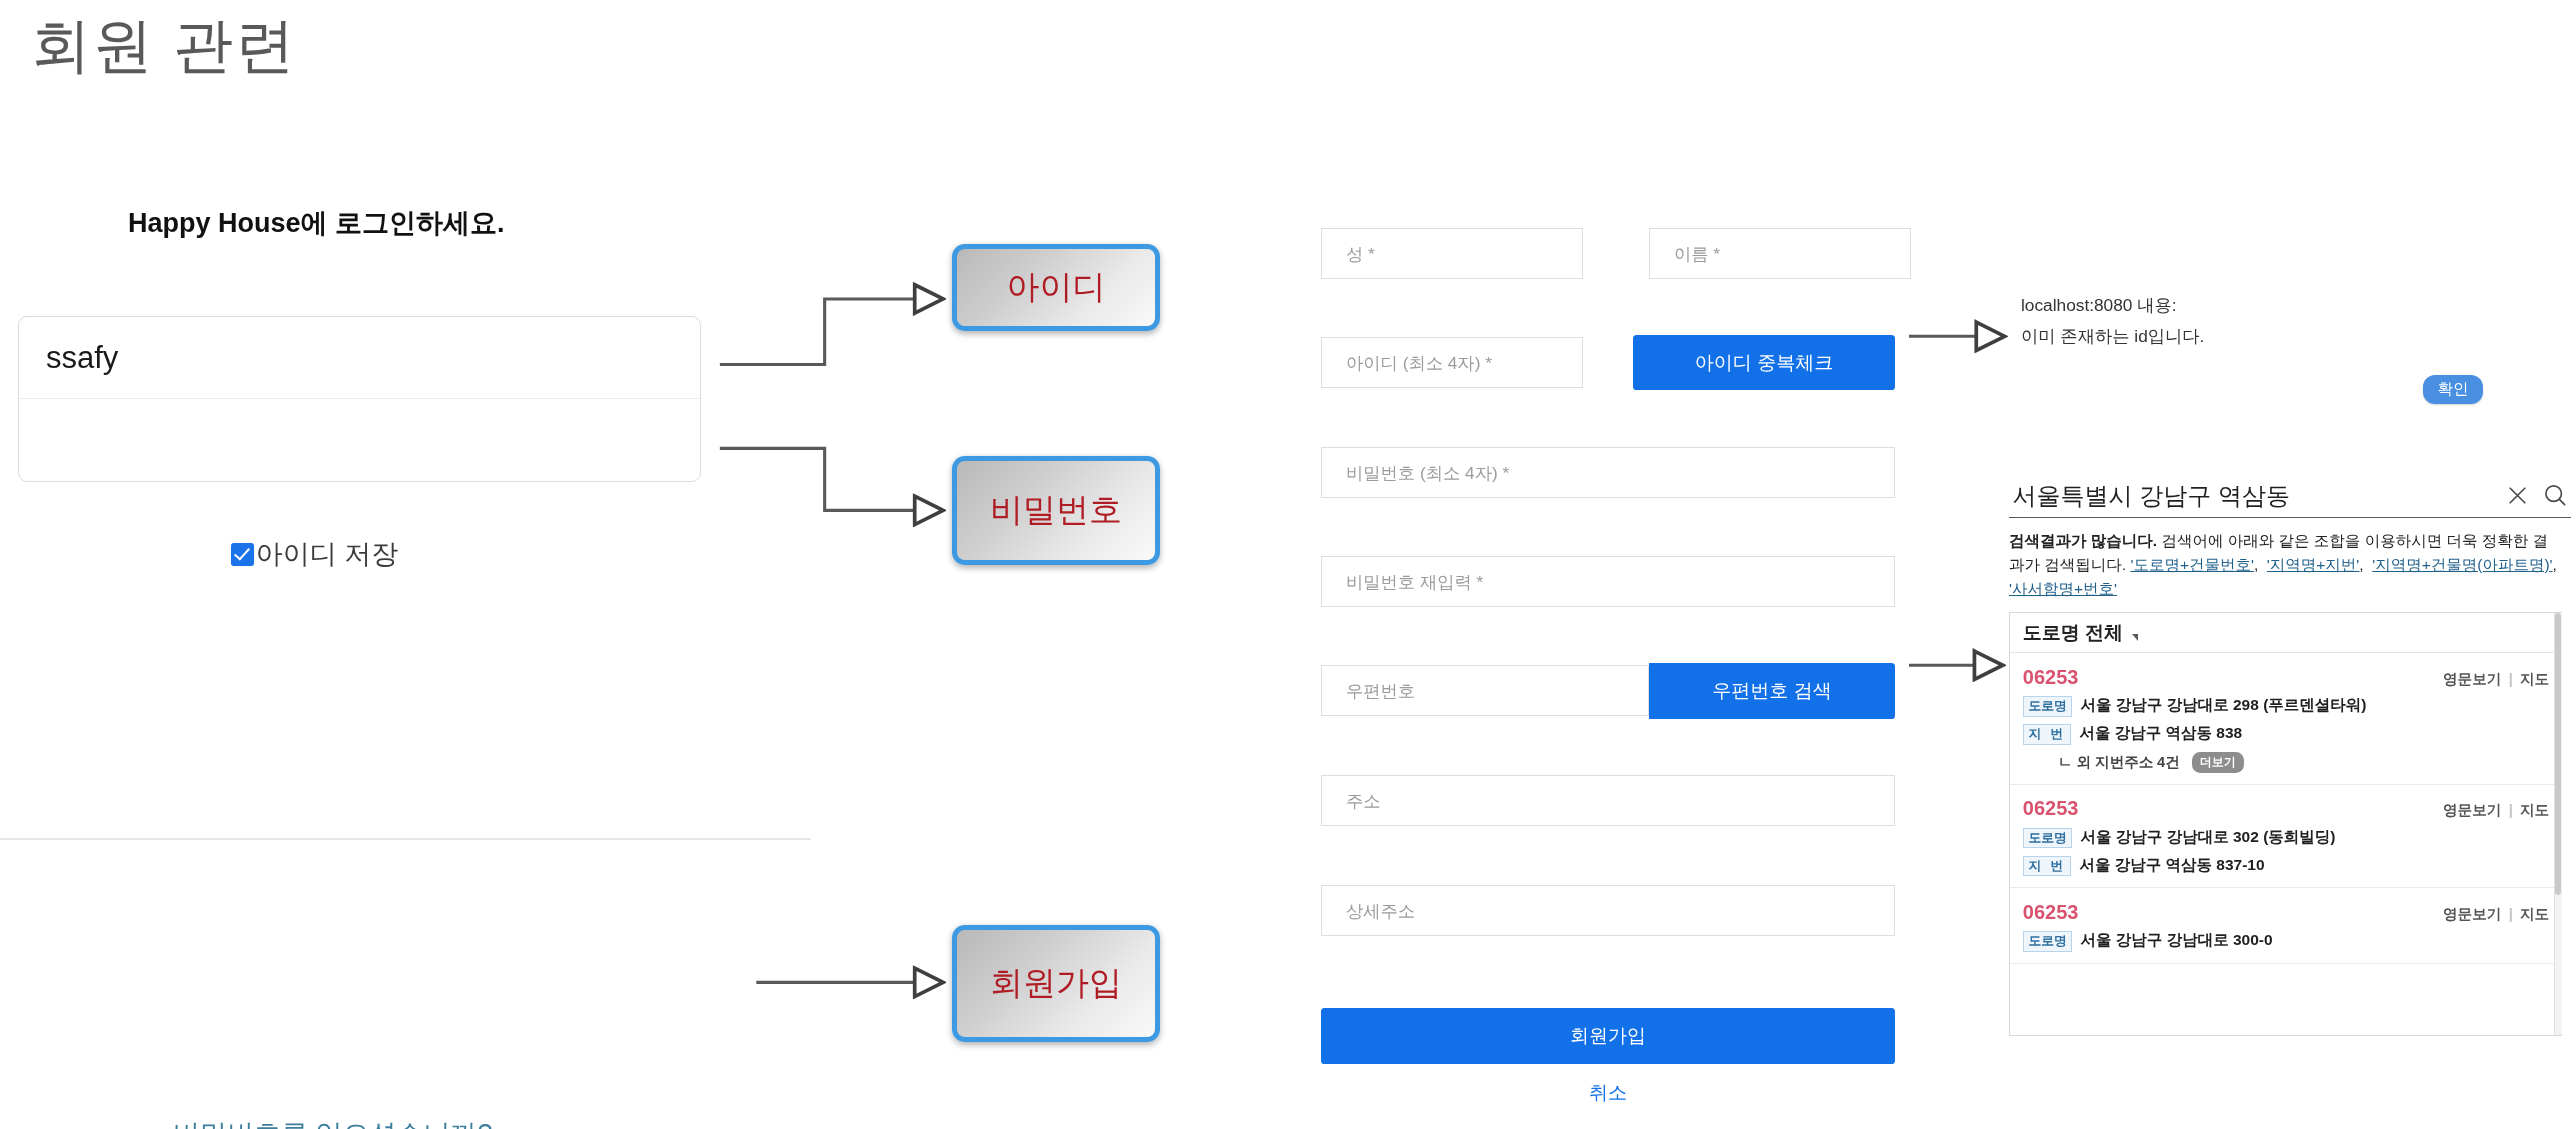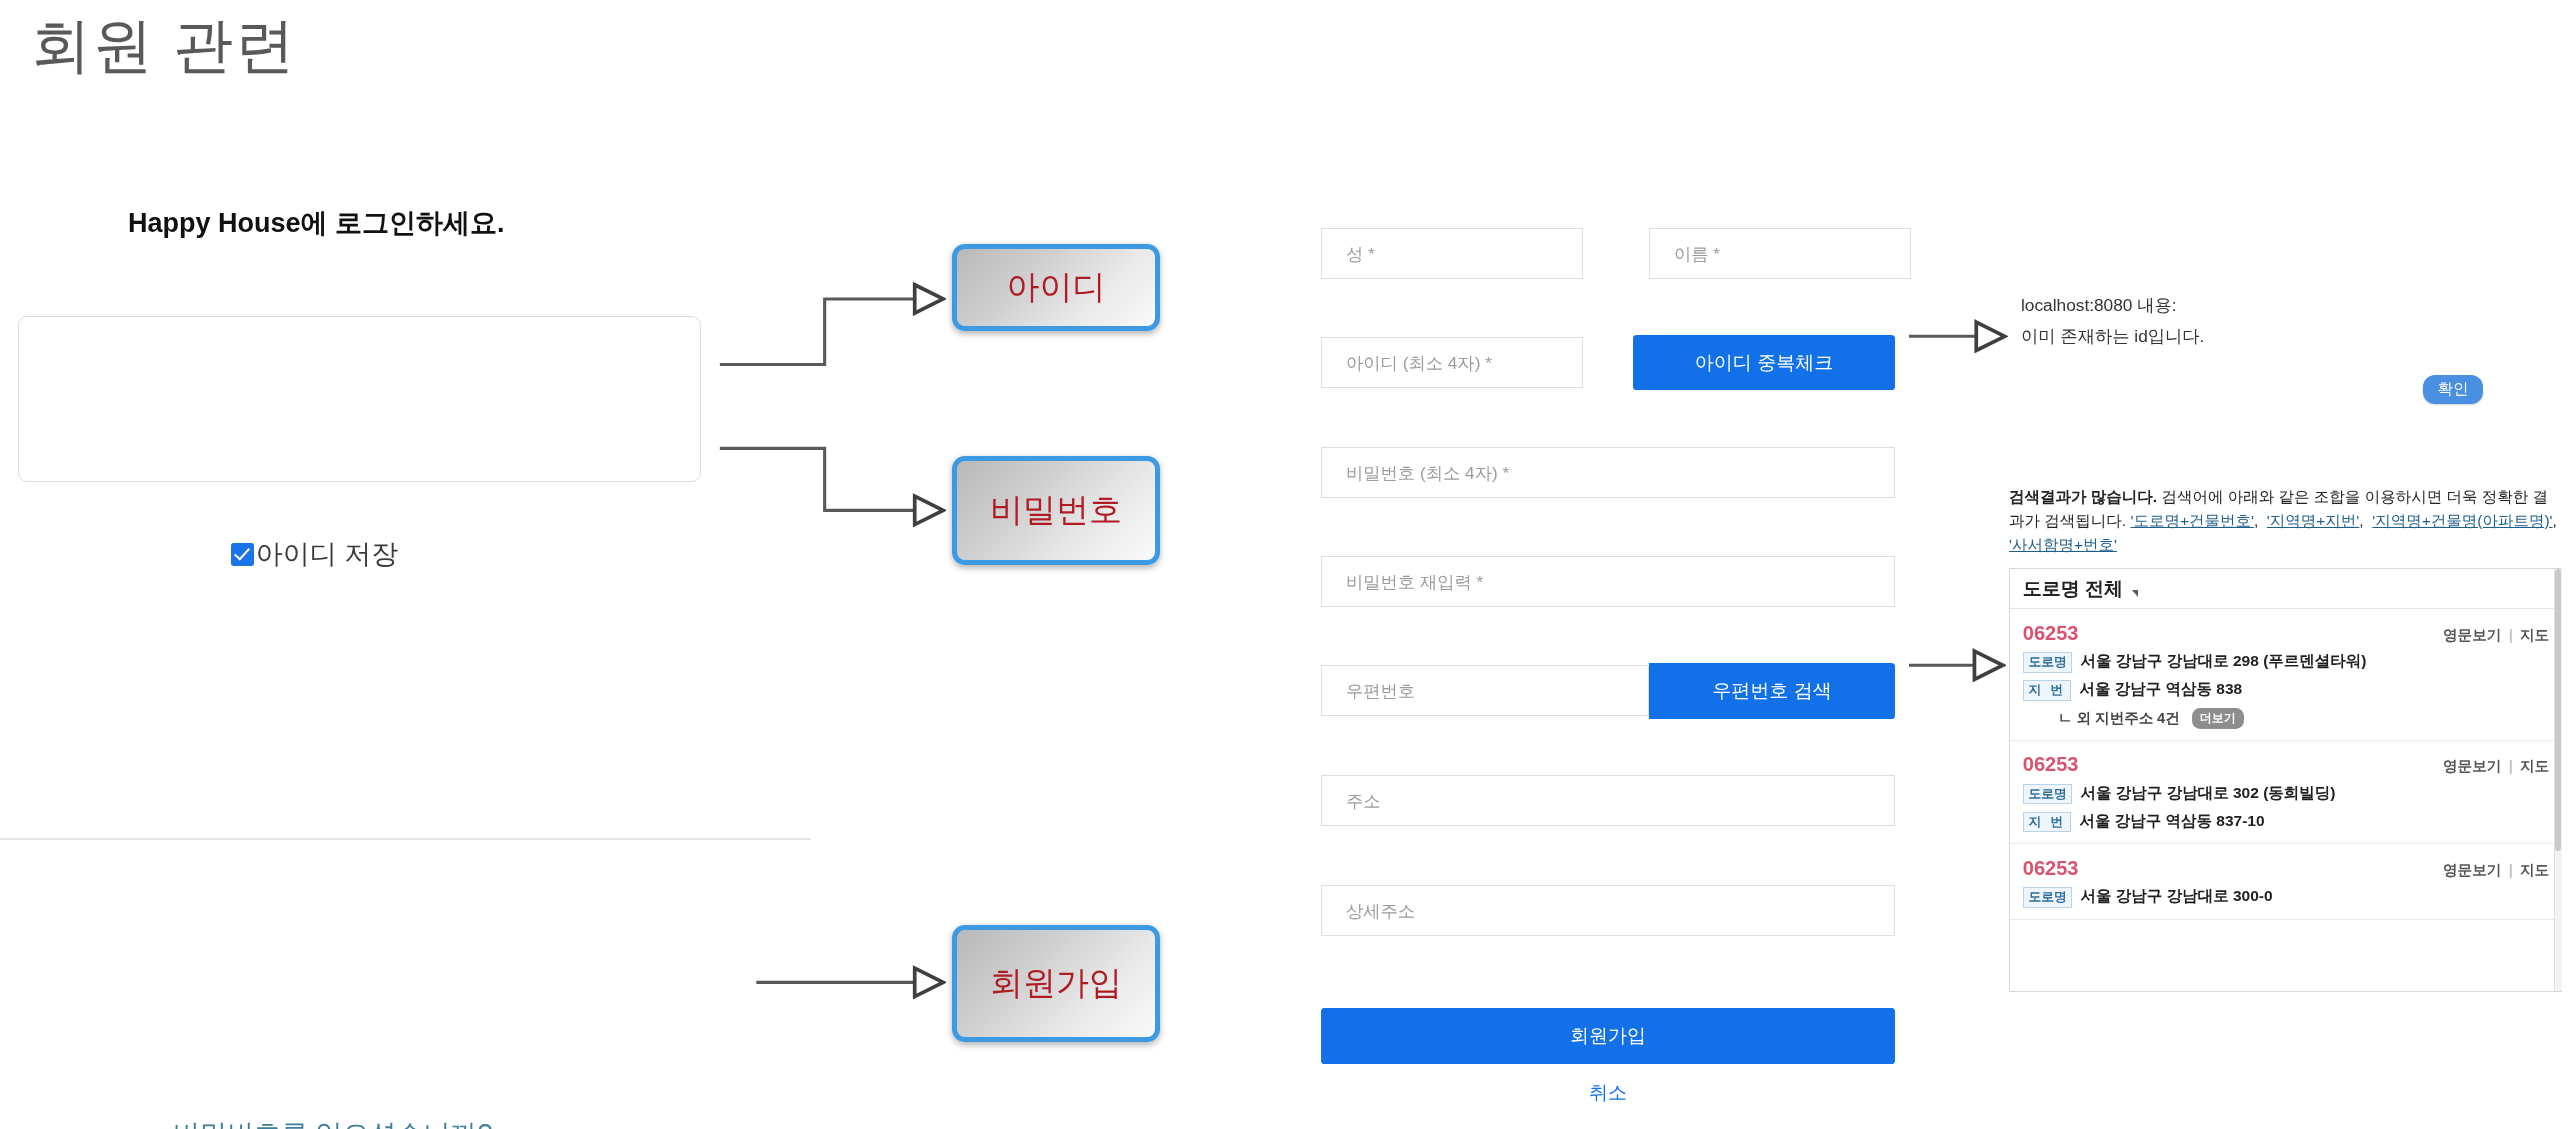--- a/index.html
+++ b/index.html
@@ -367,20 +367,23 @@
 </head>
 <body>
 
 <div id="slide-title">회원 관련</div>
 
 <div id="login-panel">
 
   <div id="login-heading">Happy House에 로그인하세요.</div>
 
   <div id="login-box">
+    <div class="login-row first">
+      <span id="login-id-value">ssafy</span>
+    </div>
   </div>
 
   <div id="remember-row">
     <span id="remember-checkbox"></span>
     <span id="remember-label">아이디 저장</span>
   </div>
 
   <div id="login-divider"></div>
 
   <div id="forgot-link">비밀번호를 잊으셨습니까?</div>
@@ -425,20 +428,34 @@
 </div>
 
 <div id="alert-dialog">
   <div id="alert-origin">localhost:8080 내용:</div>
   <div id="alert-message">이미 존재하는 id입니다.</div>
   <div id="alert-confirm-button">확인</div>
 </div>
 
 <div id="address-panel">
 
+  <div id="address-search-row">
+    <span id="address-search-input">서울특별시 강남구 역삼동</span>
+    <span class="addr-icon">
+      <svg width="31" height="31" viewBox="0 0 34 34">
+        <path d="M9 9 L25 25 M25 9 L9 25" stroke="#4a4a4a" stroke-width="1.8" stroke-linecap="round"></path>
+      </svg>
+    </span>
+    <span class="addr-icon">
+      <svg width="31" height="31" viewBox="0 0 34 34">
+        <circle cx="15" cy="15" r="8.5" fill="none" stroke="#4a4a4a" stroke-width="1.8"></circle>
+        <path d="M21.5 21.5 L27 27" stroke="#4a4a4a" stroke-width="1.8" stroke-linecap="round"></path>
+      </svg>
+    </span>
+  </div>
 
   <div id="address-hint">
     <span class="strong">검색결과가 많습니다.</span><span> 검색어에 아래와 같은 조합을 이용하시면 더욱 정확한 결과가 검색됩니다. </span><span class="lnk">'도로명+건물번호'</span>,&nbsp;
     <span class="lnk">'지역명+지번'</span>,&nbsp;
     <span class="lnk">'지역명+건물명(아파트명)'</span>,&nbsp;
     <span class="lnk">'사서함명+번호'</span>
   </div>
 
   <div id="address-results">
 

